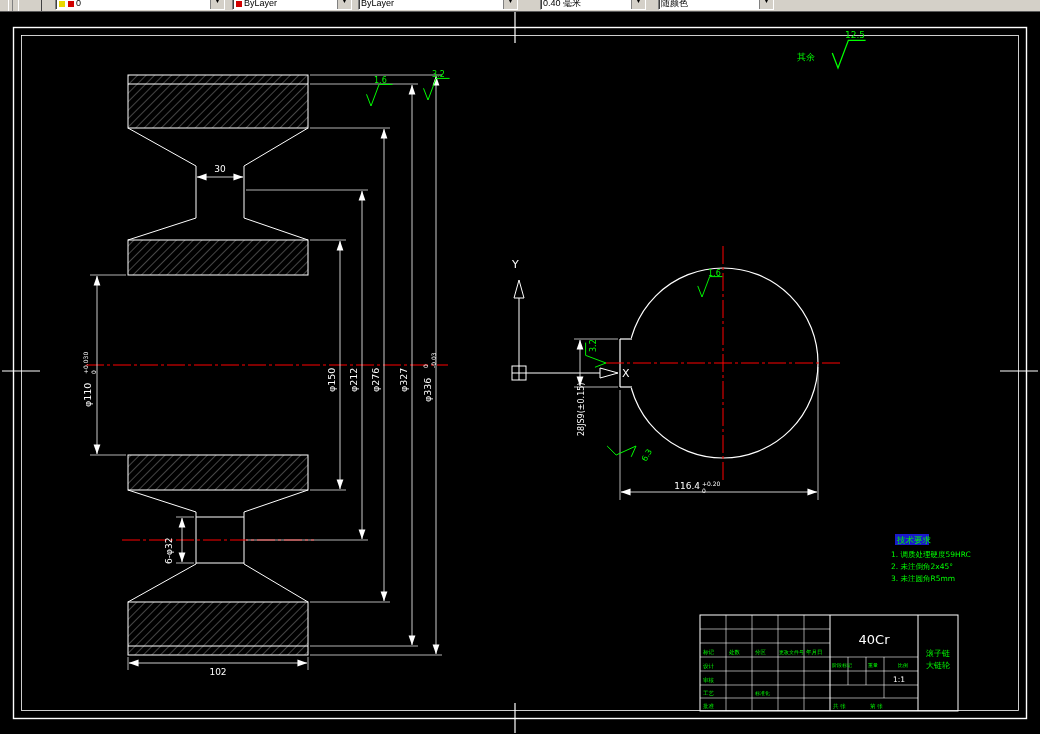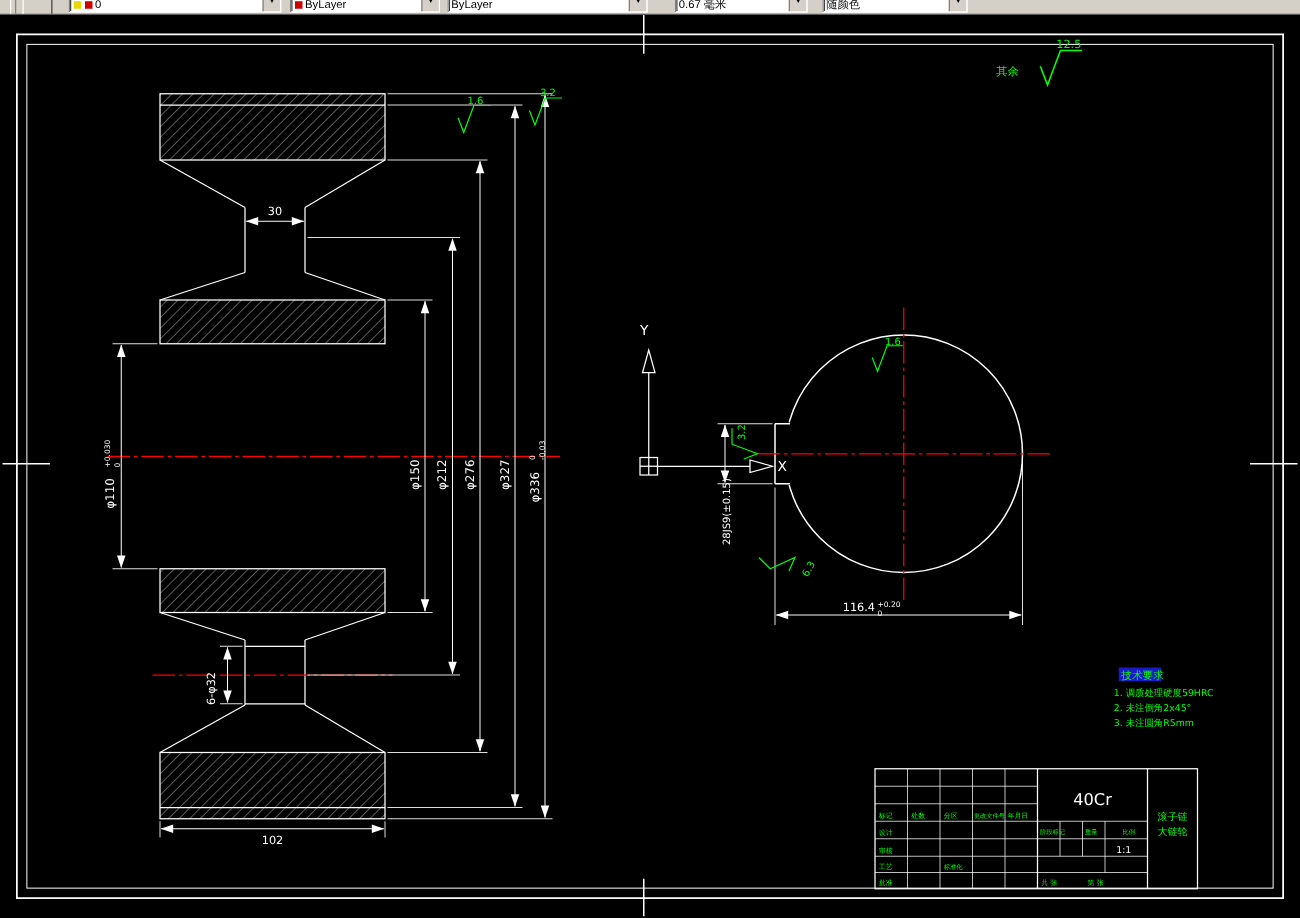--- a/index.html
+++ b/index.html
@@ -39,21 +39,21 @@
     <div class="combo" style="left:232px;width:120px">
       <span class="swatch" style="background:#d00000"></span>
       <span class="txt">ByLayer</span>
       <span class="arrowbtn">▼</span>
     </div>
     <div class="combo" style="left:358px;width:160px">
       <span class="txt">ByLayer</span>
       <span class="arrowbtn">▼</span>
     </div>
     <div class="combo" style="left:540px;width:106px">
-      <span class="txt">0.67 毫米</span>
+      <span class="txt">0.40 毫米</span>
       <span class="arrowbtn">▼</span>
     </div>
     <div class="combo" style="left:658px;width:116px">
       <span class="txt">随颜色</span>
       <span class="arrowbtn">▼</span>
     </div>
   </div>
 
   <svg width="1040" height="734" viewBox="0 0 1040 734" style="position:absolute;top:0;left:0">
     <defs>

